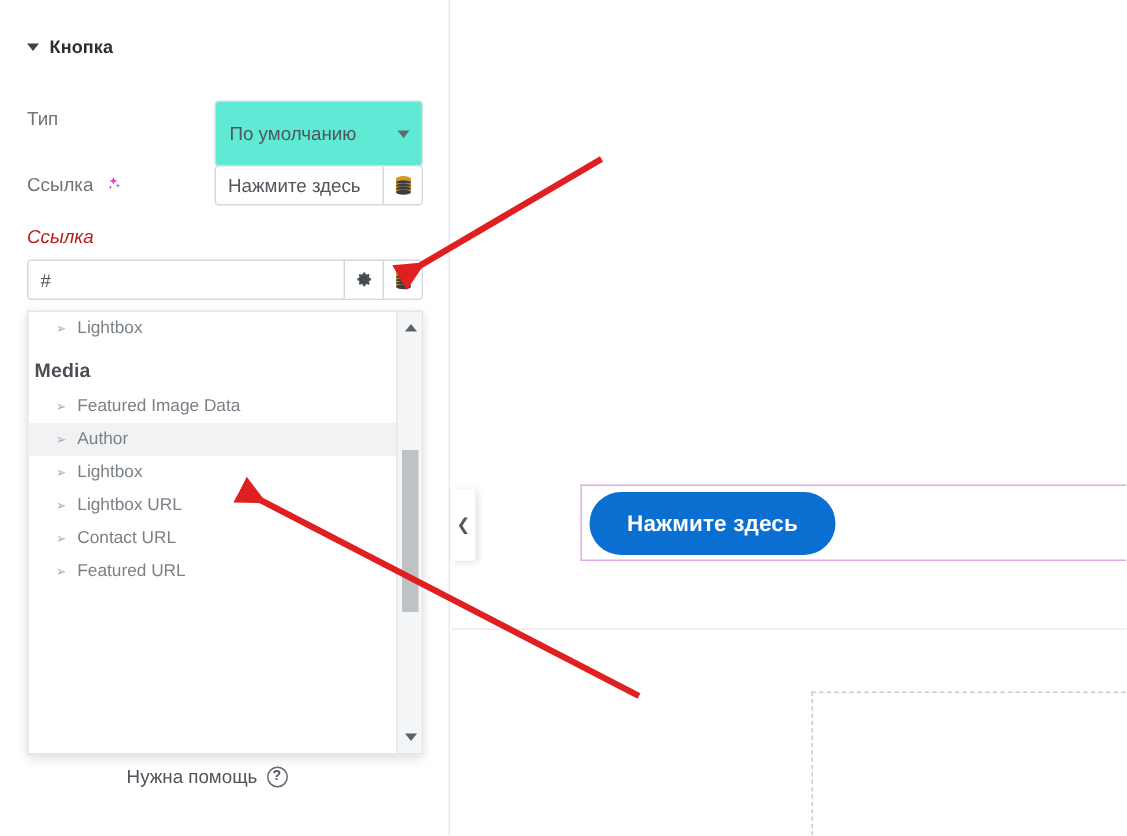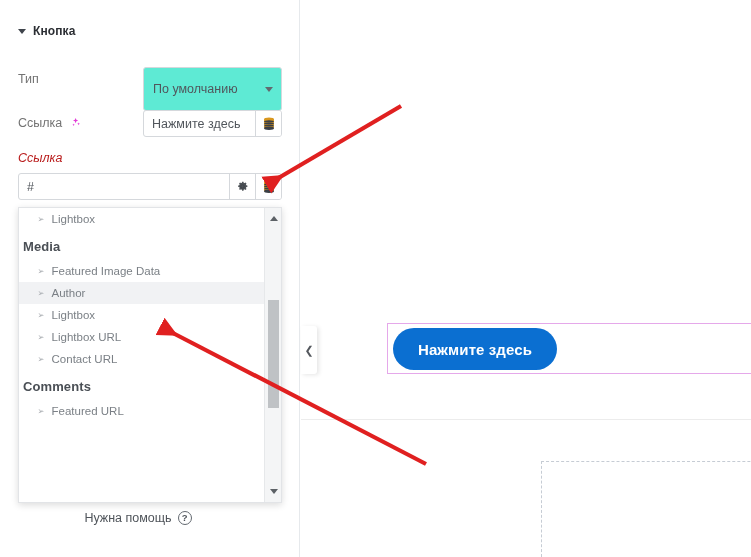--- a/index.html
+++ b/index.html
@@ -404,21 +404,20 @@
             <span>Lightbox</span>
           </div>
           <div class="dd-item">
             <span class="dd-chev">➢</span>
             <span>Lightbox URL</span>
           </div>
           <div class="dd-item">
             <span class="dd-chev">➢</span>
             <span>Contact URL</span>
           </div>
-          <div class="dd-group-title">Comments</div>
           <div class="dd-item">
             <span class="dd-chev">➢</span>
             <span>Featured URL</span>
           </div>
         </div>
 
       <div class="dd-scrollbar">
         <div class="sb-arrow up">
           <span class="tri-up"></span>
         </div>

